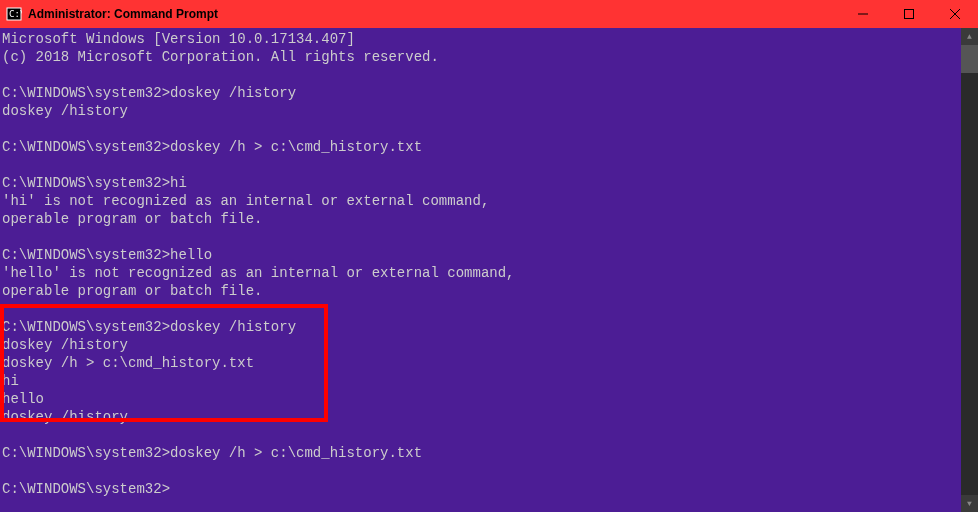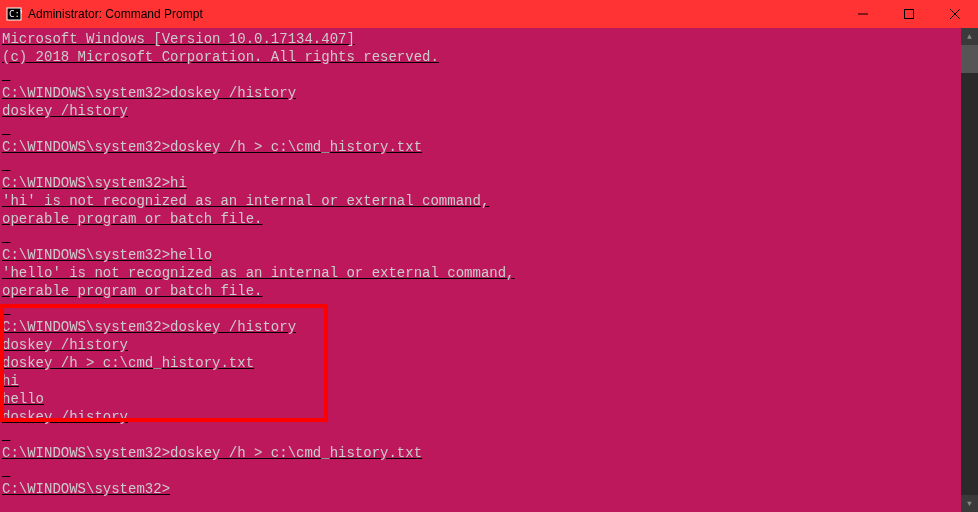--- a/index.html
+++ b/index.html
@@ -30,40 +30,40 @@
     .titlebar-icon {
       width: 16px;
       height: 16px;
       margin-right: 6px;
       display: flex;
       align-items: center;
       justify-content: center;
     }
     .titlebar-title {
       flex: 1;
+      font-weight: bold;
     }
     .win-controls {
       display: flex;
       height: 100%;
     }
     .win-btn {
       width: 46px;
       height: 28px;
       display: flex;
       align-items: center;
       justify-content: center;
       color: #000;
       font-family: 'Segoe UI', sans-serif;
     }
     .content-area {
       flex: 1;
       display: flex;
-      background: #be185d;
+      background: #4c1d95;
       position: relative;
-      text-decoration: underline;
     }
     .terminal {
       flex: 1;
       padding: 2px 0 0 2px;
       color: #cccccc;
       font-size: 14px;
       line-height: 18px;
       white-space: pre;
       font-family: Consolas, 'Courier New', monospace;
       overflow: hidden;

